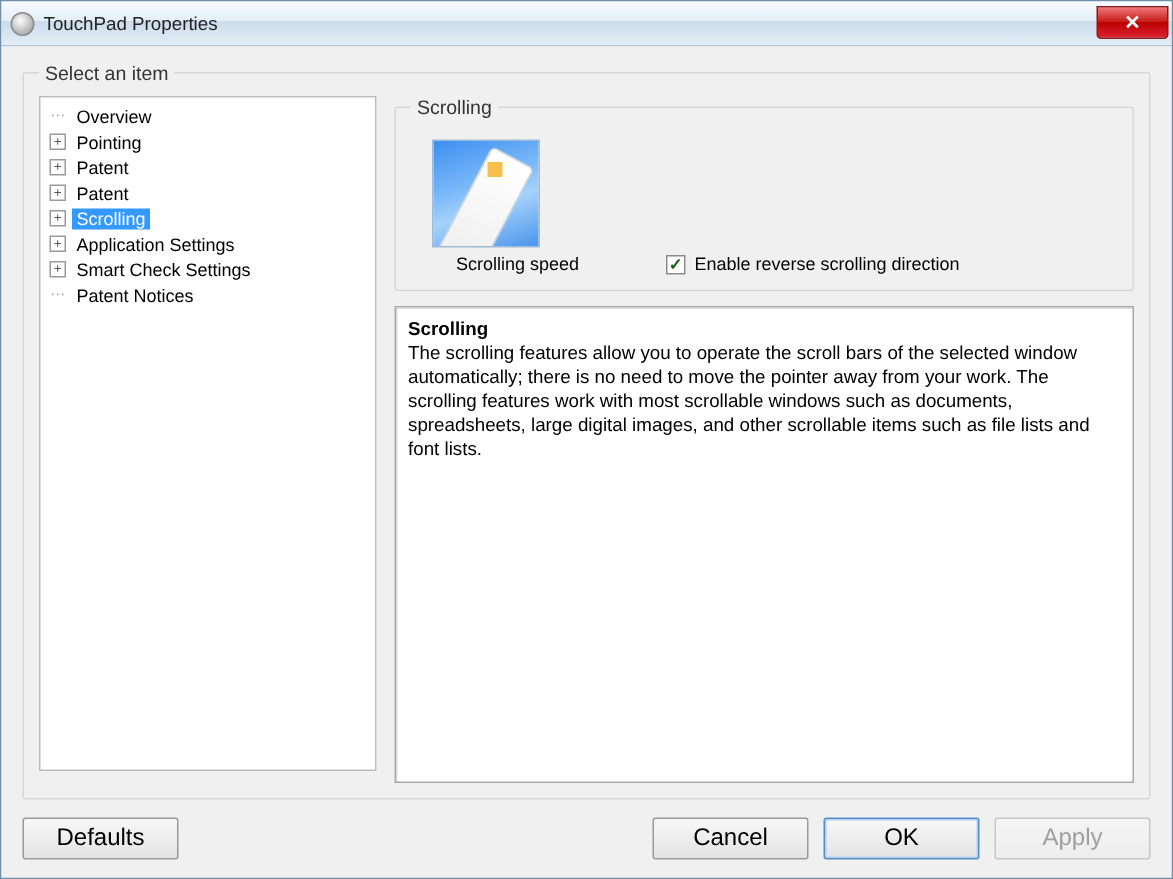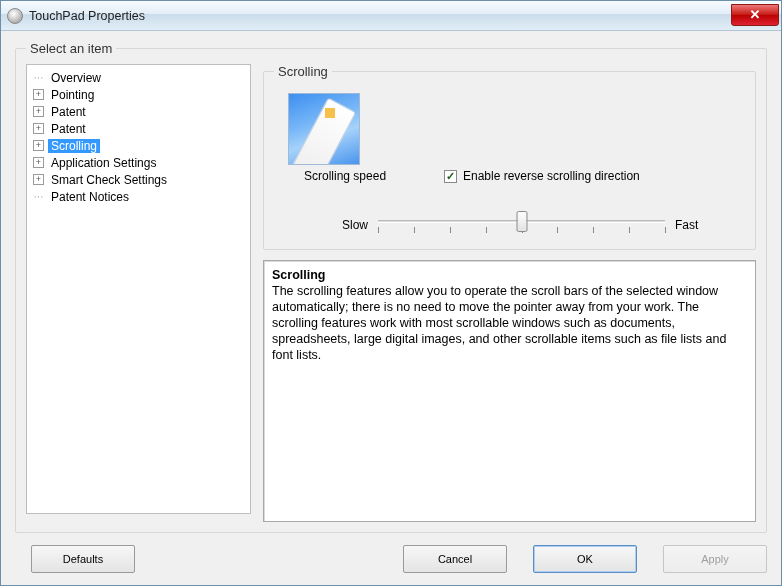--- a/index.html
+++ b/index.html
@@ -196,24 +196,23 @@
     display:flex;
     padding-top:12px;
     gap:10px;
   }
   .btn{
     width:104px; height:28px;
     background:linear-gradient(#f7f7f7,#e4e4e4);
     border:1px solid #9a9a9a;
     border-radius:2px;
     display:flex;align-items:center;justify-content:center;
-    font-size:11px;
+    font-size:16px;
     color:#000;
     cursor:pointer;
-    margin-left:16px;
   }
   .btn.default{ border:1px solid #5a8ec6; box-shadow:0 0 0 1px #aecdf0 inset;}
   .btn.disabled{ color:#9f9f9f; border-color:#c6c6c6; background:linear-gradient(#f4f4f4,#ededed); cursor:default;}
   .spacer{flex:1;}
 </style>
 </head>
 <body>
 
 <div class="window">
   <div class="titlebar">
@@ -267,37 +266,20 @@
           <fieldset class="groupbox scroll-group">
             <legend>Scrolling</legend>
             <div class="preview-img"></div>
             <div class="speed-row">
               <div class="speed-label">Scrolling speed</div>
               <div class="checkbox-row">
                 <div class="checkbox" id="chk">✓</div>
                 <span>Enable reverse scrolling direction</span>
               </div>
             </div>
-            <div class="slider-area">
-              <div class="slider-label-left">Slow</div>
-              <div class="slider-track" id="slider-track">
-                <div class="rail"></div>
-              <div class="tick" style="left: 0%;"></div>
-                  <div class="tick" style="left: 12.5%;"></div>
-                  <div class="tick" style="left: 25%;"></div>
-                  <div class="tick" style="left: 37.5%;"></div>
-                  <div class="tick" style="left: 50%;"></div>
-                  <div class="tick" style="left: 62.5%;"></div>
-                  <div class="tick" style="left: 75%;"></div>
-                  <div class="tick" style="left: 87.5%;"></div>
-                  <div class="tick" style="left: 100%;"></div>
-                  <div class="slider-thumb" style="left: 50%;"></div>
-                </div>
-              <div class="slider-label-right">Fast</div>
-            </div>
           </fieldset>
 
           <div class="desc-panel">
             <span class="hdr">Scrolling</span><br>
             <span>The scrolling features allow you to operate the scroll bars of the selected window automatically; there is no need to move the pointer away from your work. The scrolling features work with most scrollable windows such as documents, spreadsheets, large digital images, and other scrollable items such as file lists and font lists.</span>
           </div>
         </div>
       </div>
     </fieldset>
 

